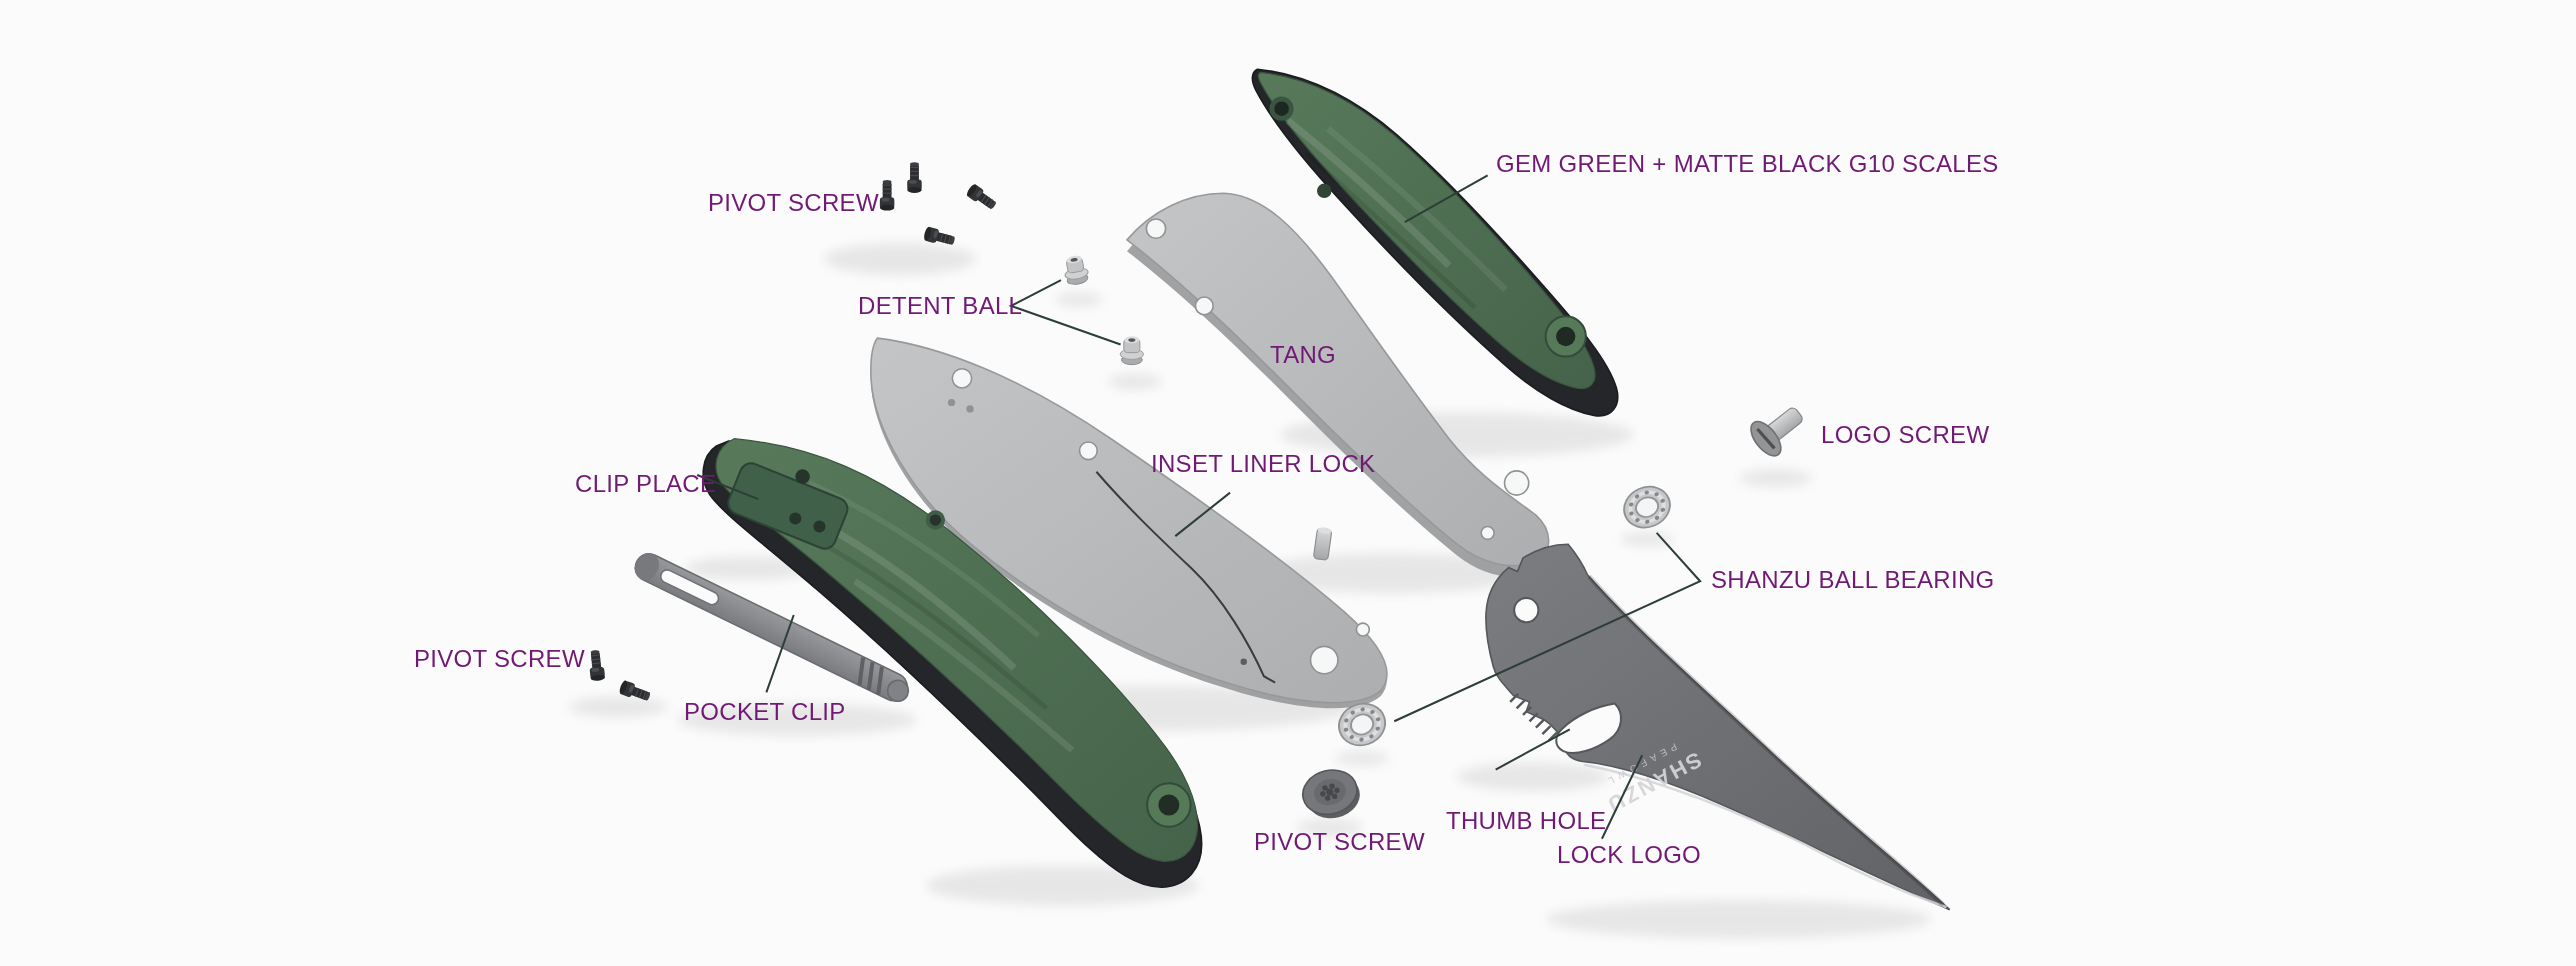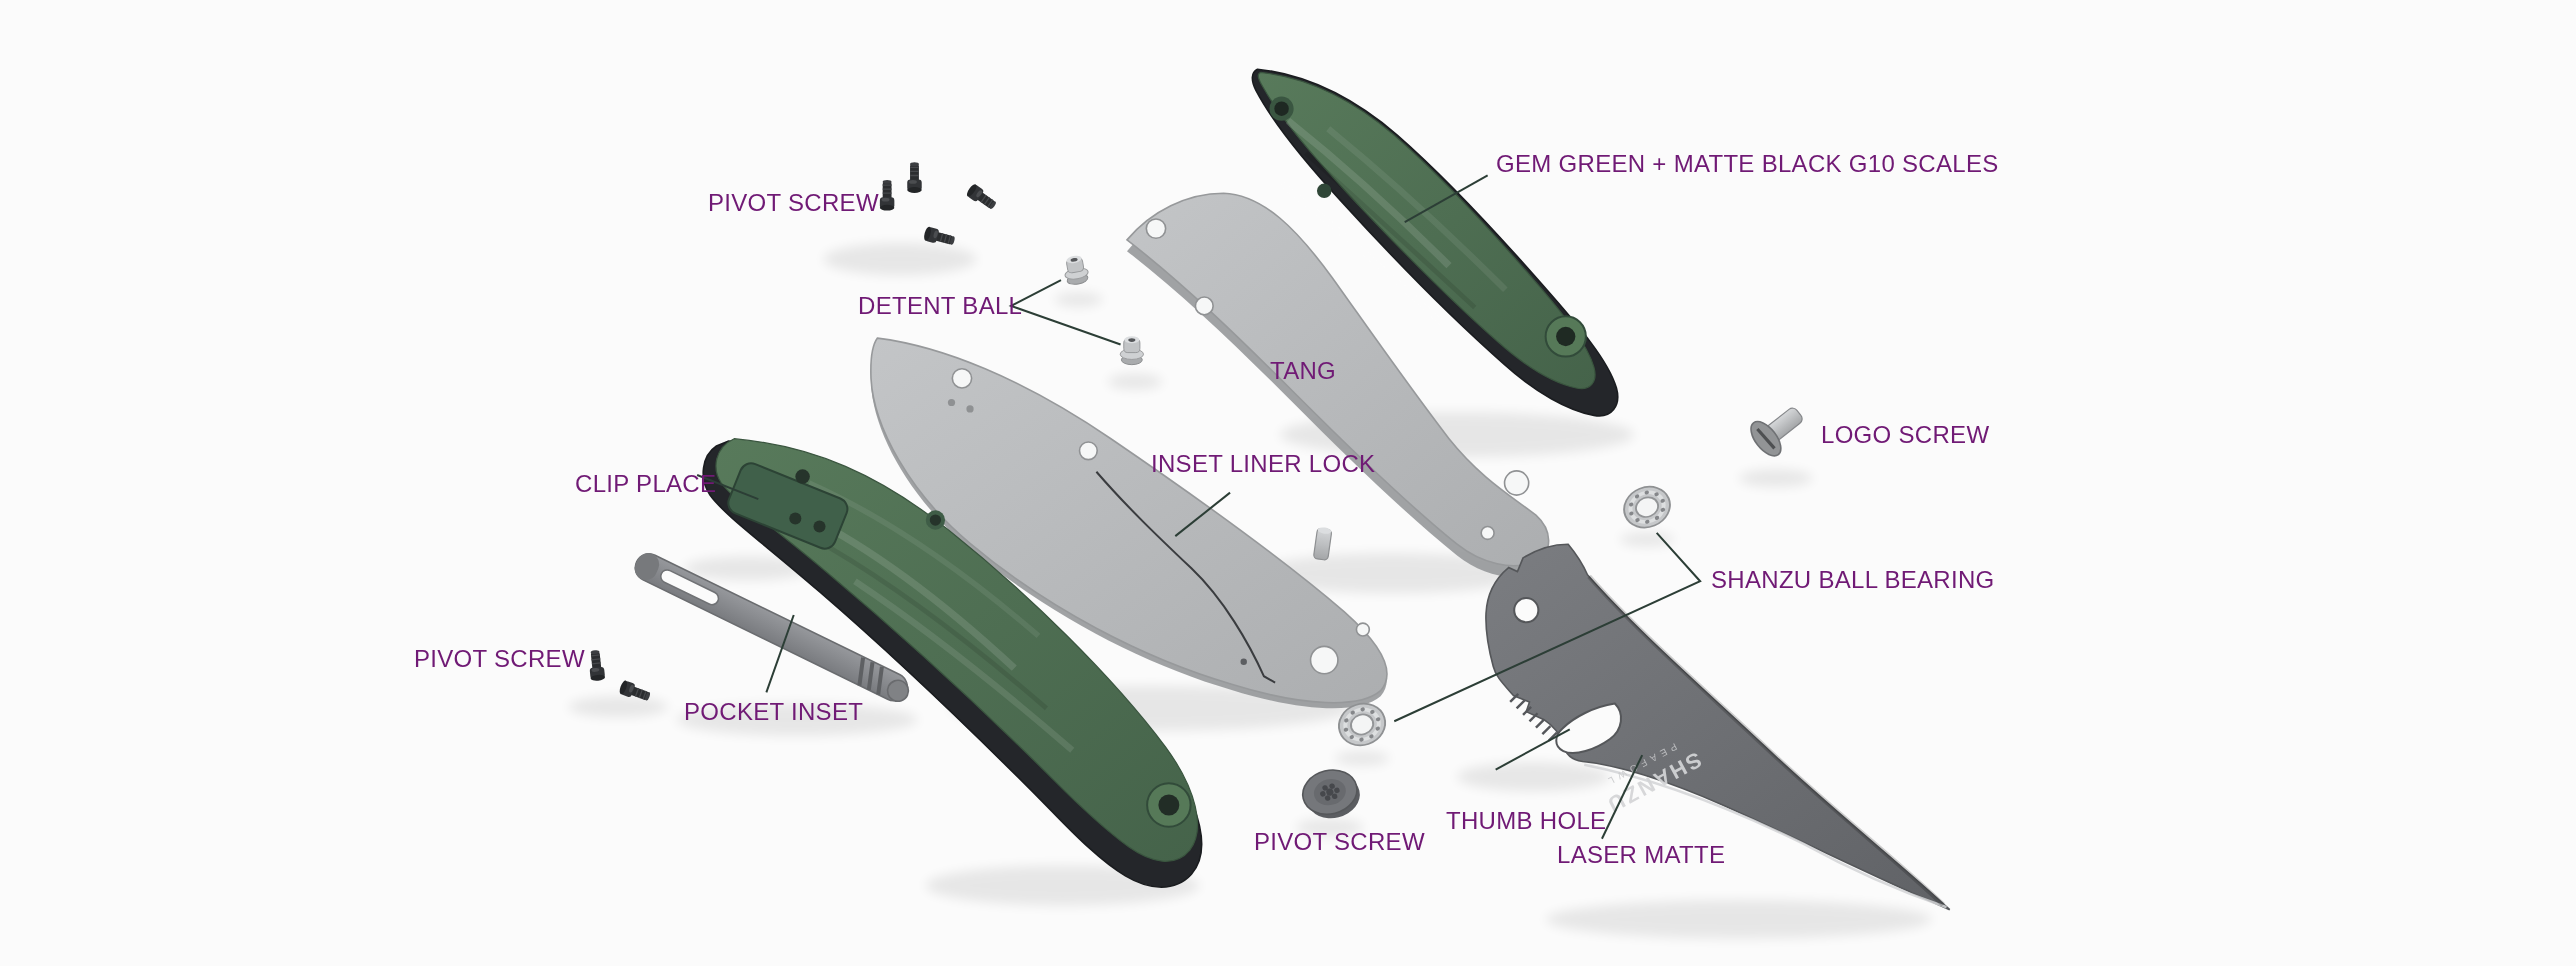--- a/index.html
+++ b/index.html
@@ -272,25 +272,25 @@
     <path d="M1528,612 L1460,666"></path>
     <path d="M2058,662 L2112,722 L1732,896"></path>
     <path d="M952,860 L986,764"></path>
     <path d="M1858,956 L1950,906"></path>
     <path d="M1990,1042 L2040,938"></path>
   </g>
 </svg>
 
   <div class="lbl" style="left:708px;top:190px">PIVOT SCREW</div>
   <div class="lbl" style="left:858px;top:293px">DETENT BALL</div>
-  <div class="lbl" style="left:1270px;top:358px">TANG</div>
+  <div class="lbl" style="left:1270px;top:342px">TANG</div>
   <div class="lbl" style="left:1496px;top:151px">GEM GREEN + MATTE BLACK G10 SCALES</div>
   <div class="lbl" style="left:1821px;top:422px">LOGO SCREW</div>
   <div class="lbl" style="left:575px;top:471px">CLIP PLACE</div>
   <div class="lbl" style="left:1151px;top:451px">INSET LINER LOCK</div>
   <div class="lbl" style="left:1711px;top:567px">SHANZU BALL BEARING</div>
   <div class="lbl" style="left:414px;top:646px">PIVOT SCREW</div>
-  <div class="lbl" style="left:684px;top:699px">POCKET INSET</div>
+  <div class="lbl" style="left:684px;top:699px">POCKET CLIP</div>
   <div class="lbl" style="left:1446px;top:808px">THUMB HOLE</div>
   <div class="lbl" style="left:1254px;top:829px">PIVOT SCREW</div>
-  <div class="lbl" style="left:1557px;top:842px">LASER MATTE</div>
+  <div class="lbl" style="left:1557px;top:842px">LOCK LOGO</div>
 </div>
 
 
 </body></html>

